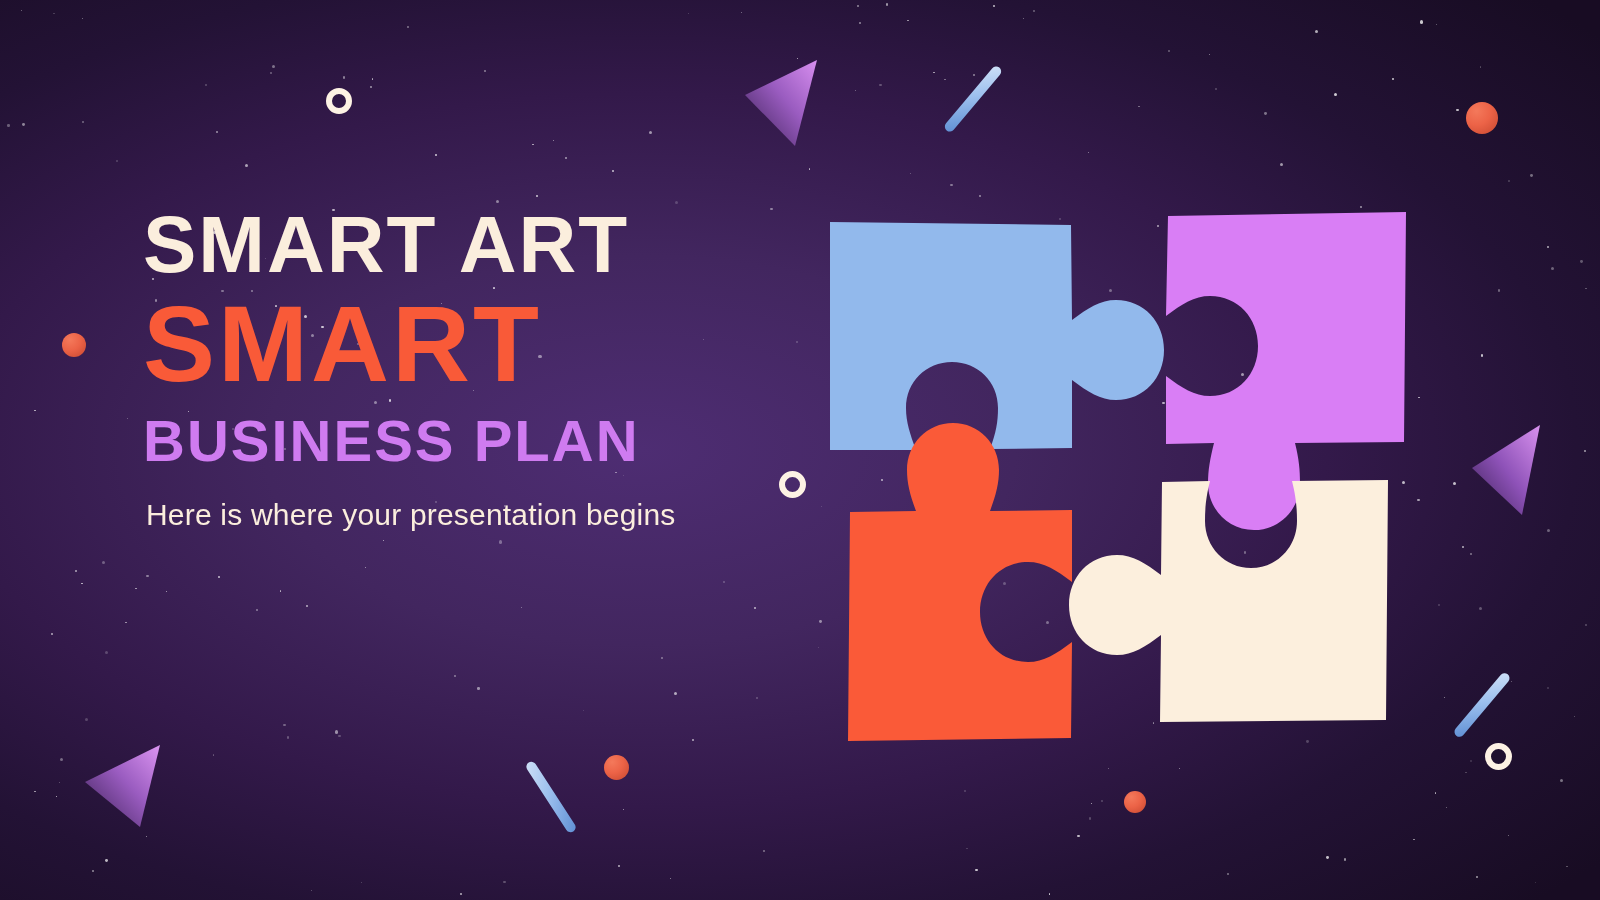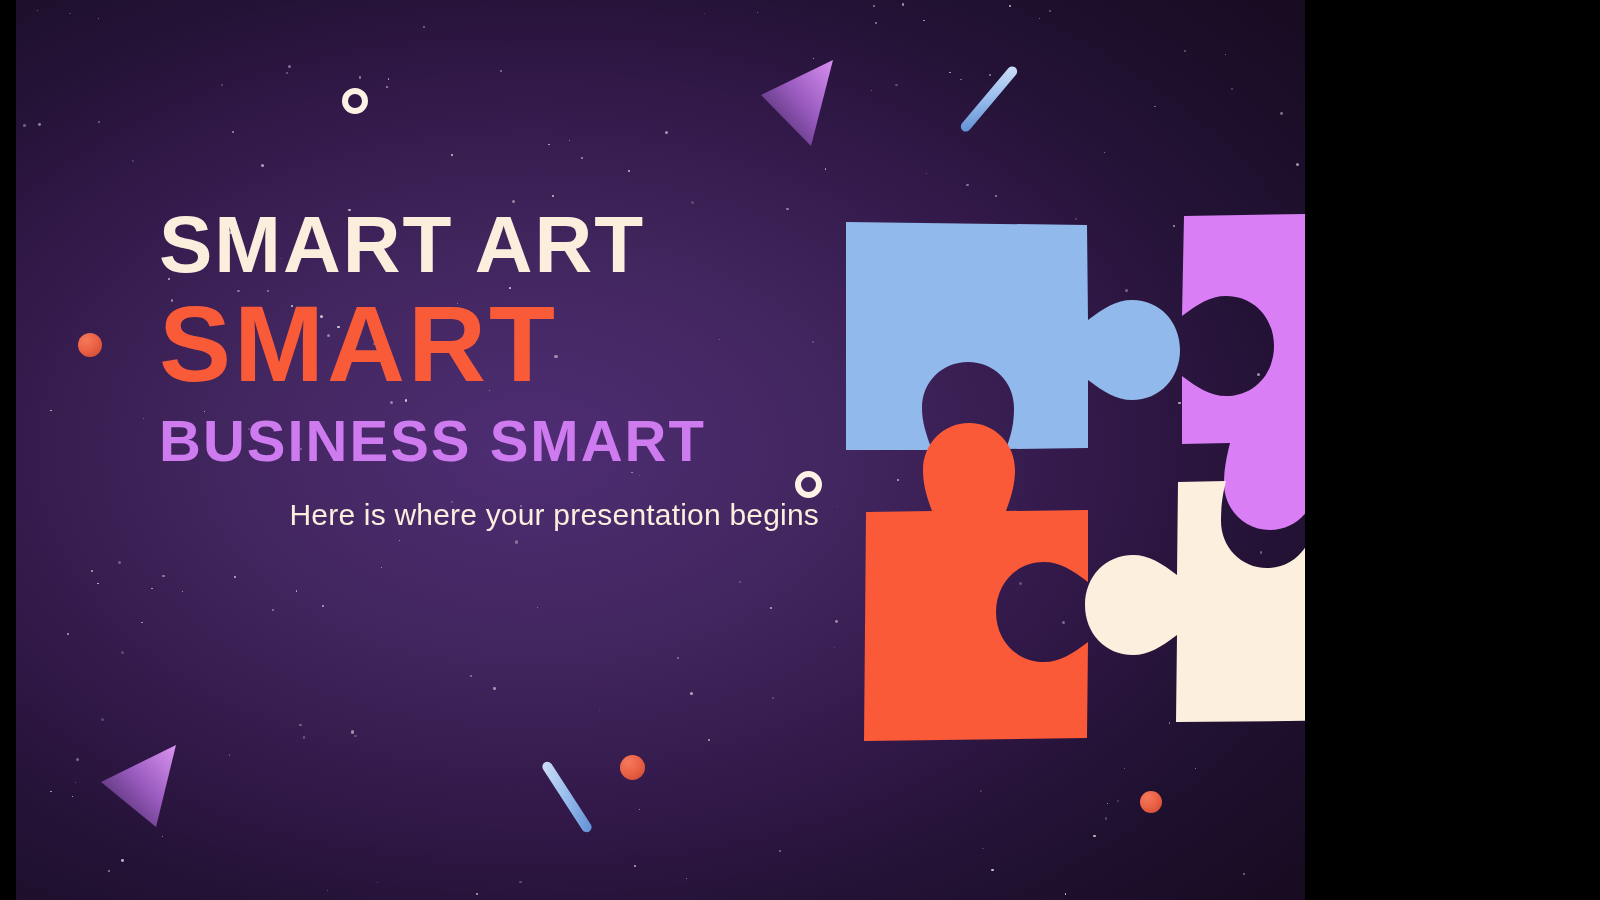--- a/index.html
+++ b/index.html
@@ -2,28 +2,27 @@
 <html><head>
 <meta charset="utf-8">
 <style>
   html, body {
     margin: 0;
     padding: 0;
     background: #000;
   }
   #slide {
     position: relative;
-    width: 1289px;
+    width: 1600px;
     height: 900px;
     overflow: hidden;
     font-family: "Liberation Sans", sans-serif;
     background:
       radial-gradient(ellipse 78% 72% at 40% 50%, #4e2d73 0%, #42265f 30%, #33194a 55%, #231235 75%, #180c23 100%),
       #180c23;
-    margin-left: 16px;
   }
 
   
   .stars {
     position: absolute;
     inset: 0;
     pointer-events: none;
   }
   .star {
     position: absolute;
@@ -395,22 +394,22 @@
   <div class="dot" style="left:604px; top:755px; width:25px; height:25px;"></div>
   <div class="dot" style="left:1124px; top:791px; width:22px; height:22px;"></div>
 
   <div class="ring" style="left:326px; top:88px; width:26px; height:26px; border-width:6px;"></div>
   <div class="ring" style="left:779px; top:471px; width:27px; height:27px; border-width:6px;"></div>
   <div class="ring" style="left:1485px; top:743px; width:27px; height:27px; border-width:6px;"></div>
 
   <div id="text-block">
     <h1 id="title-line-1" style="color:#fbeedd;">SMART ART</h1>
     <h1 id="title-line-2" style="color:#f95a38;">SMART</h1>
-    <h2 id="title-line-3" style="color:#cf7bf0;">BUSINESS SMART</h2>
-    <p id="subtitle" style="color:#fbeedd;text-align:right;">Here is where your presentation begins</p>
+    <h2 id="title-line-3" style="color:#cf7bf0;">BUSINESS PLAN</h2>
+    <p id="subtitle" style="color:#fbeedd;">Here is where your presentation begins</p>
   </div>
 
   <div id="puzzle">
     <svg viewBox="0 0 640 600" xmlns="http://www.w3.org/2000/svg">
 
       <g>
         <path fill="#92b9ec" d="
           M 30 42
           L 271 45
           L 272 140

